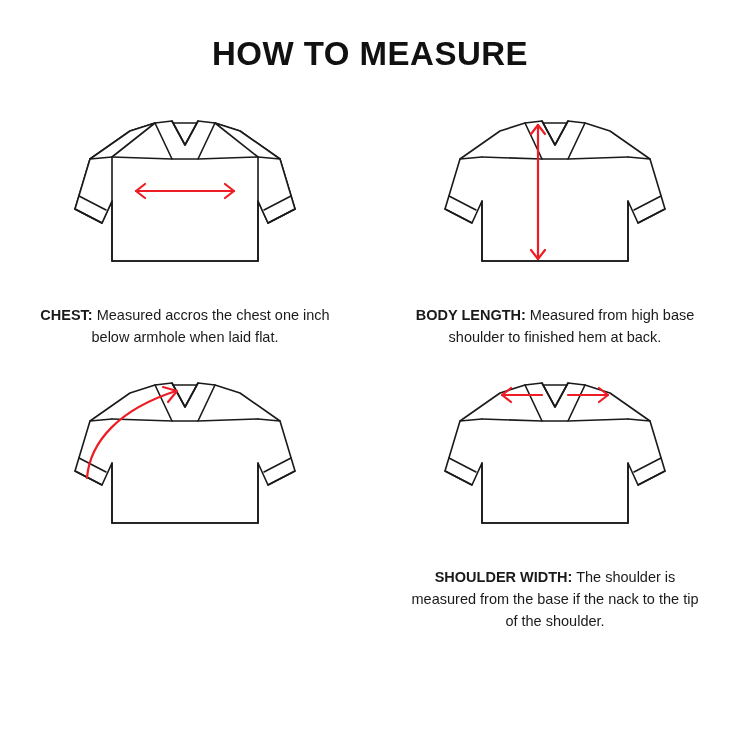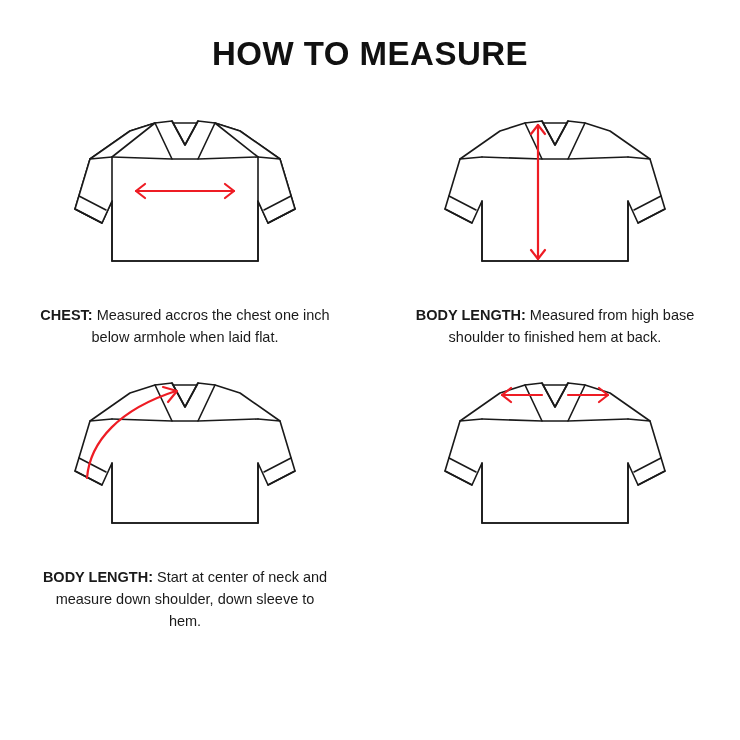--- a/index.html
+++ b/index.html
@@ -151,23 +151,20 @@
             <path d="M52 100 L52 160 M198 100 L198 160"></path>
             <path d="M52 160 L198 160"></path>
             <path d="M52 56 L30 58 M198 56 L220 58"></path>
           </g>
           <g stroke="#ee1c24" stroke-width="2.2">
             <path d="M27 115 C 30 78, 60 46, 116 28" fill="none"></path>
             <polyline points="103,24 117,28 108,39" fill="none"></polyline>
           </g>
         </svg>
       </div>
-      <div class="caption">
-        <b>BODY LENGTH:</b><span> Start at center of neck and measure down shoulder, down sleeve to hem.</span>
-      </div>
     </div>
 
     <div class="cell">
       <div class="figure">
         <svg width="250" height="190" viewBox="0 0 250 190" fill="none" stroke="#1a1a1a" stroke-width="1.6" stroke-linejoin="round" stroke-linecap="round">
           <g>
             <path d="M95 22 L70 30 L30 58 L15 108 L42 122 L52 100 L52 160 L198 160 L198 100 L208 122 L235 108 L220 58 L180 30 L155 22 Z" fill="#ffffff"></path>
             <path d="M95 22 L112 20 L125 44 L138 20 L155 22 L138 58 L112 58 Z" fill="#ffffff"></path>
             <path d="M112 20 L125 44 L138 20"></path>
             <path d="M52 56 L112 58 M138 58 L198 56"></path>
@@ -178,16 +175,19 @@
             <path d="M52 56 L30 58 M198 56 L220 58"></path>
           </g>
           <g stroke="#ee1c24" stroke-width="2.2">
             <line x1="72" y1="32" x2="112" y2="32"></line>
             <polyline points="81,25 72,32 81,39" fill="none"></polyline>
             <line x1="138" y1="32" x2="178" y2="32"></line>
             <polyline points="169,25 178,32 169,39" fill="none"></polyline>
           </g>
         </svg>
       </div>
+      <div class="caption">
+        <b>SHOULDER WIDTH:</b><span> The shoulder is measured from the base if the nack to the tip of the shoulder.</span>
+      </div>
     </div>
 
   </div>
 </div>
 
 </body></html>

